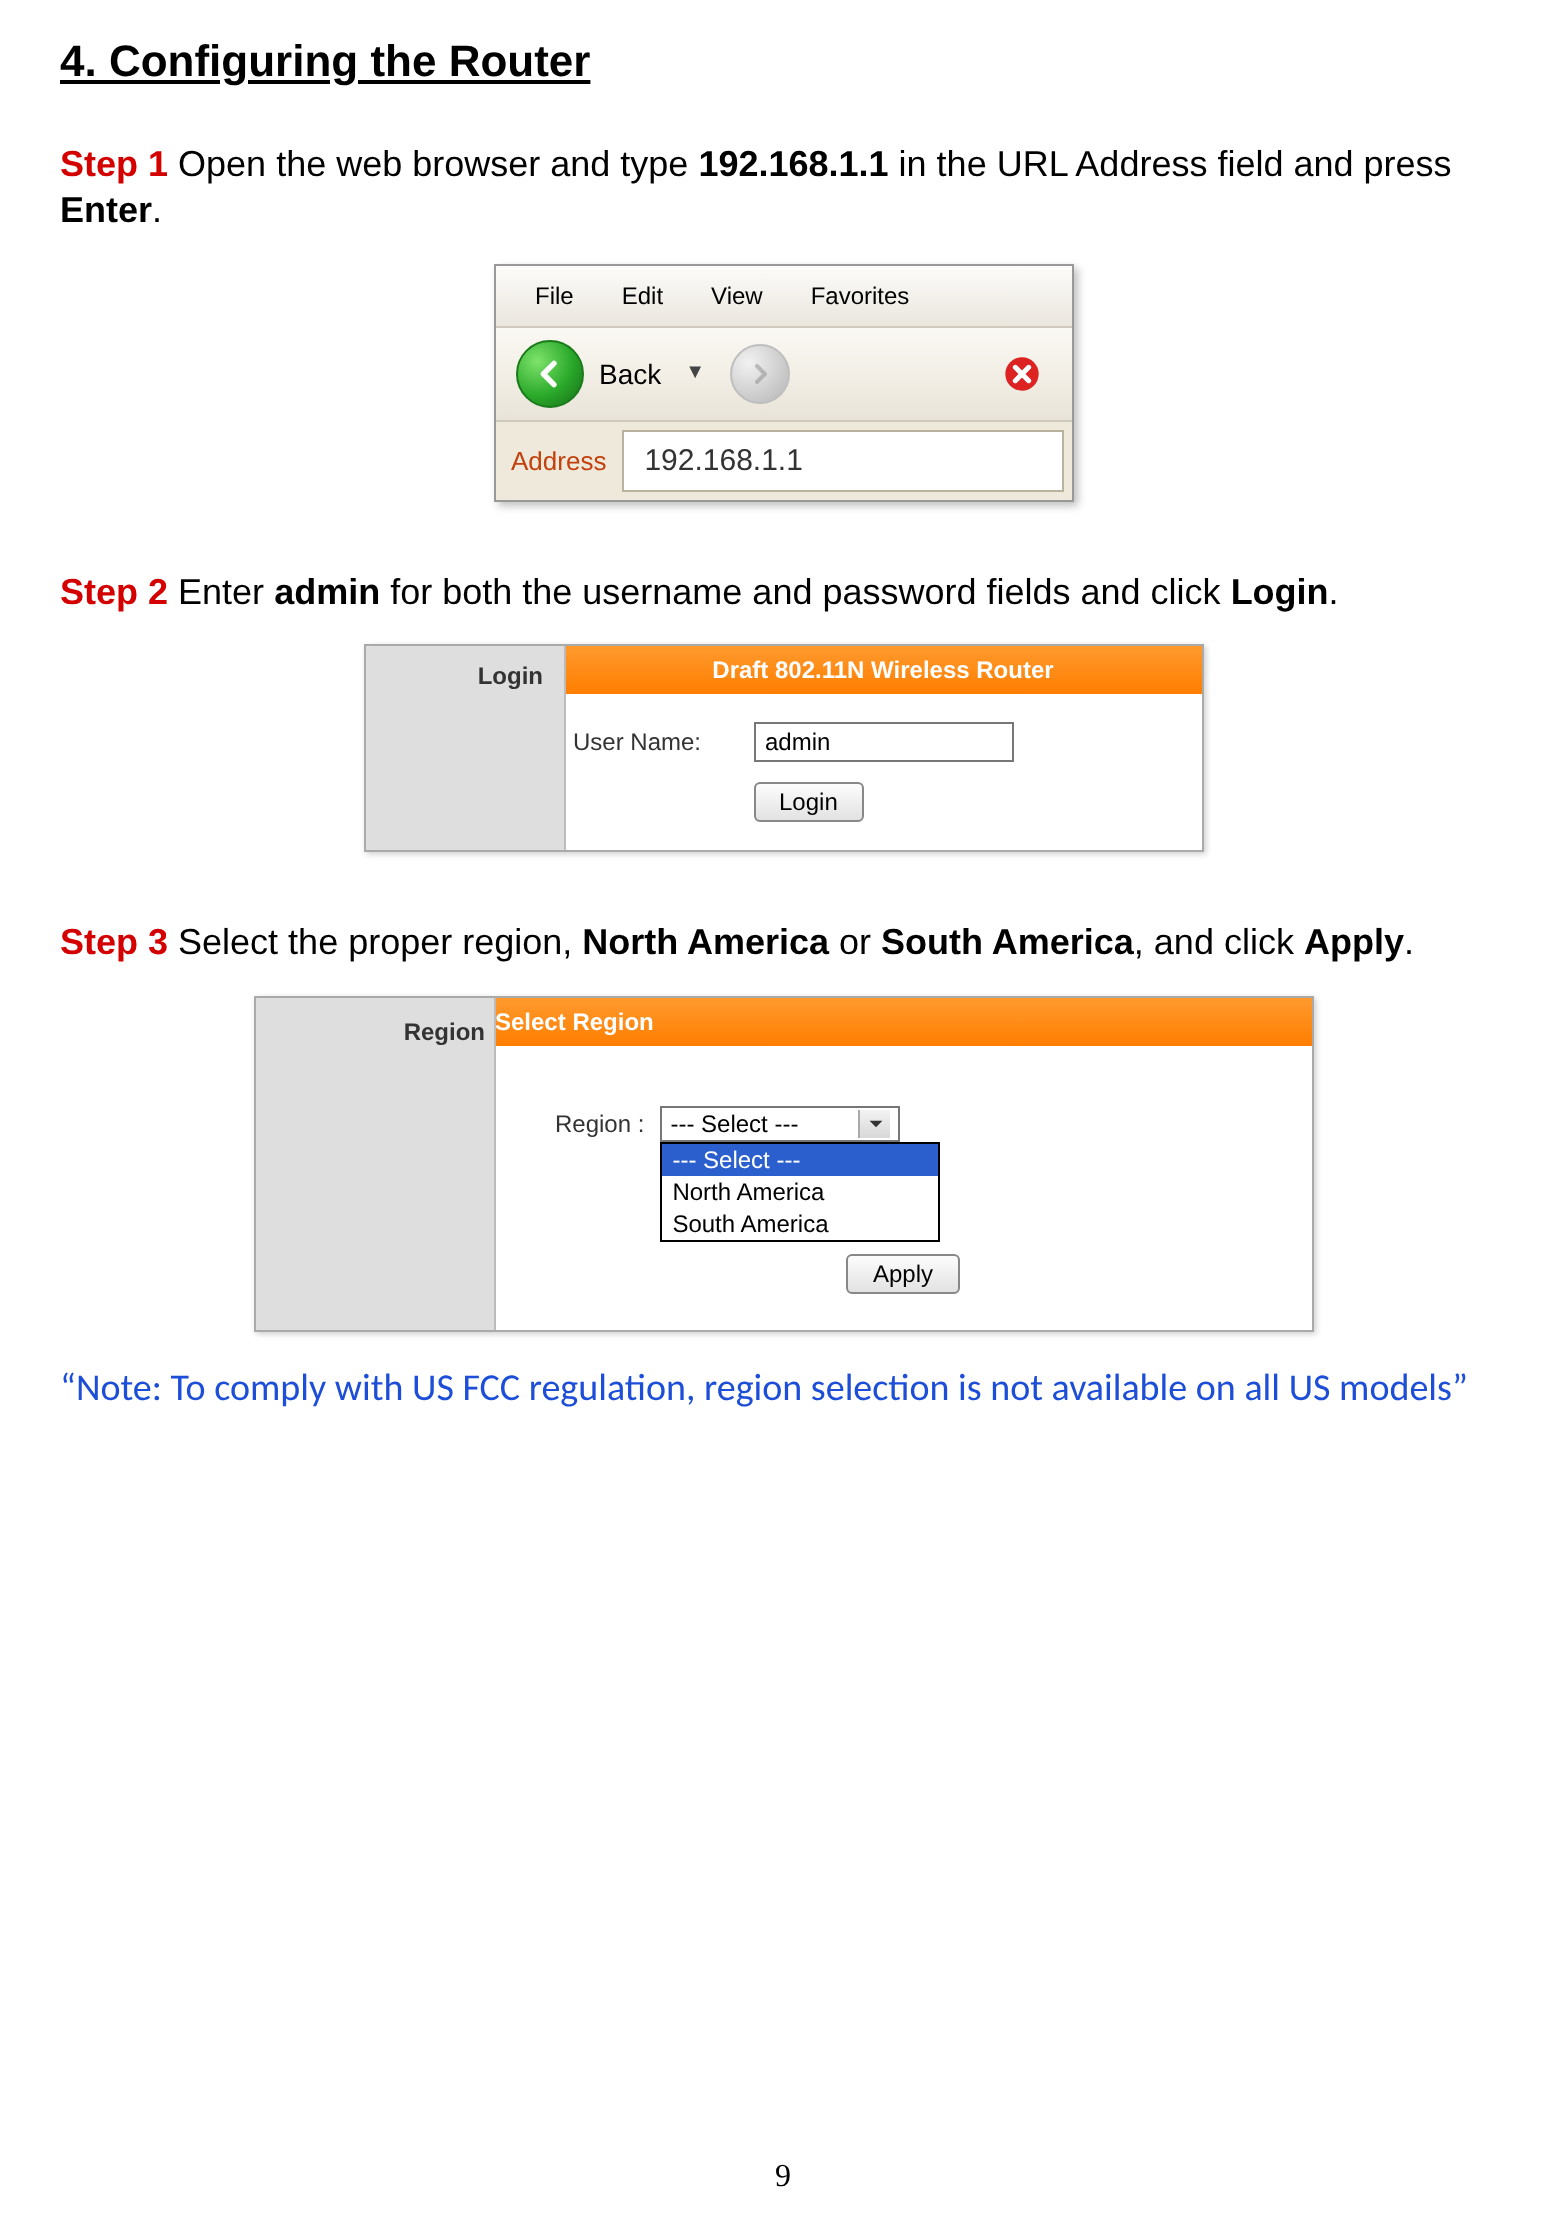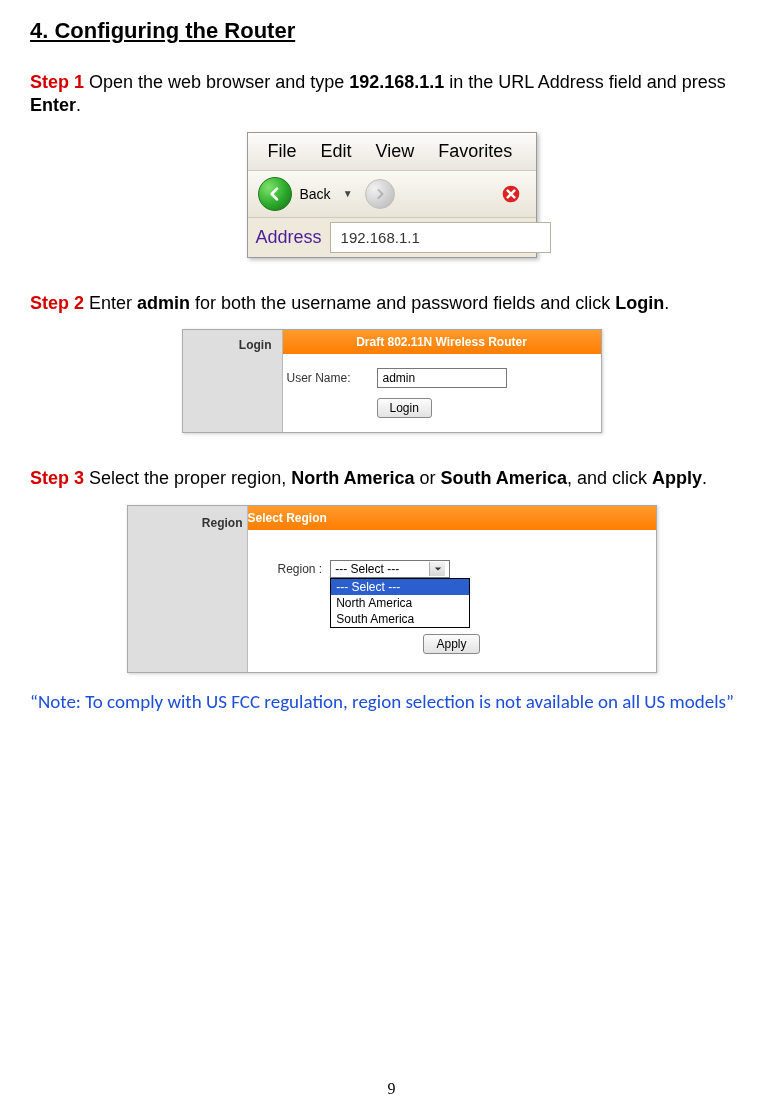--- a/index.html
+++ b/index.html
@@ -32,21 +32,21 @@
       width: 290px;
       border: 1px solid #999;
       background: #f2efe9;
       box-shadow: 2px 2px 4px rgba(0,0,0,.25);
       font-family: Tahoma, Arial, sans-serif;
     }
     .fig1-menu {
       display:flex;
       gap: 4px;
       padding: 6px 10px;
-      font-size: 18px;
+      font-size: 12px;
       background: linear-gradient(#fdfcfa,#eae6de);
       border-bottom: 1px solid #cfcabd;
       text-align: right;
     }
     .fig1-menu span { padding: 2px 10px; }
     .fig1-tools {
       display:flex; align-items:center; gap:8px;
       padding: 6px 10px;
       background: linear-gradient(#fbf9f4,#e9e4d8);
       border-bottom: 1px solid #cfcabd;
@@ -70,21 +70,21 @@
     .fig1-stop {
       width:30px; height:30px;
       display:flex; align-items:center; justify-content:center;
     }
     .fig1-stop svg { width:20px; height:20px; }
     .fig1-addr {
       display:flex; align-items:center; gap:8px;
       padding: 4px 8px;
       background: #efe9dc;
     }
-    .fig1-addr-label { font-size:18px; color:#4c1d95; }
+    .fig1-addr-label { font-size:13px; color:#c2410c; }
     .fig1-addr-input {
       flex:1;
       background:#fff;
       border:1px solid #b9b29f;
       padding: 6px 10px;
       font-size:15px;
       color:#333;
       font-family: Tahoma, Arial, sans-serif;
     }
 

